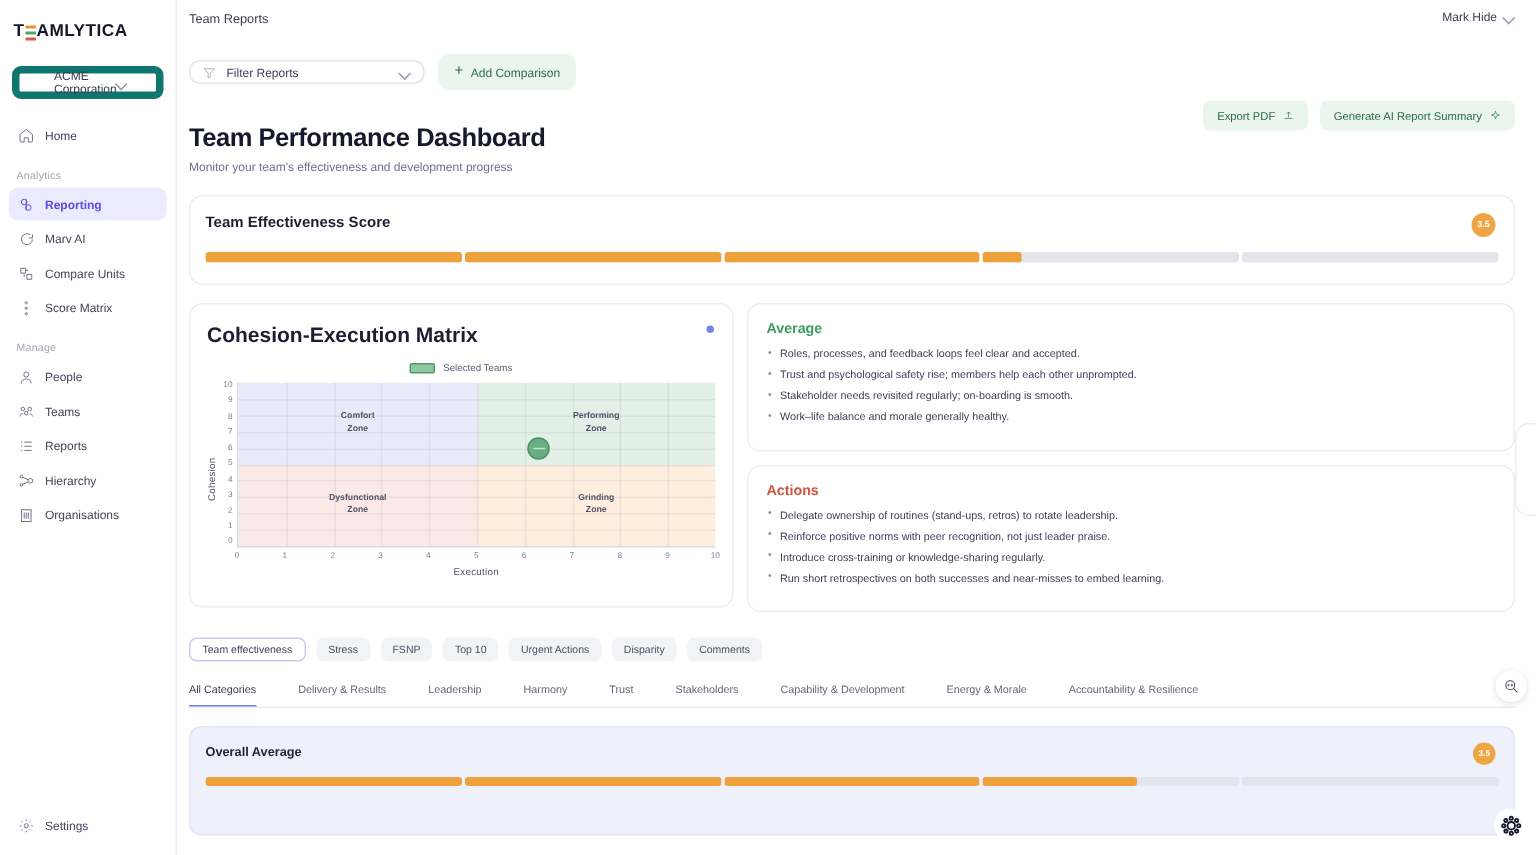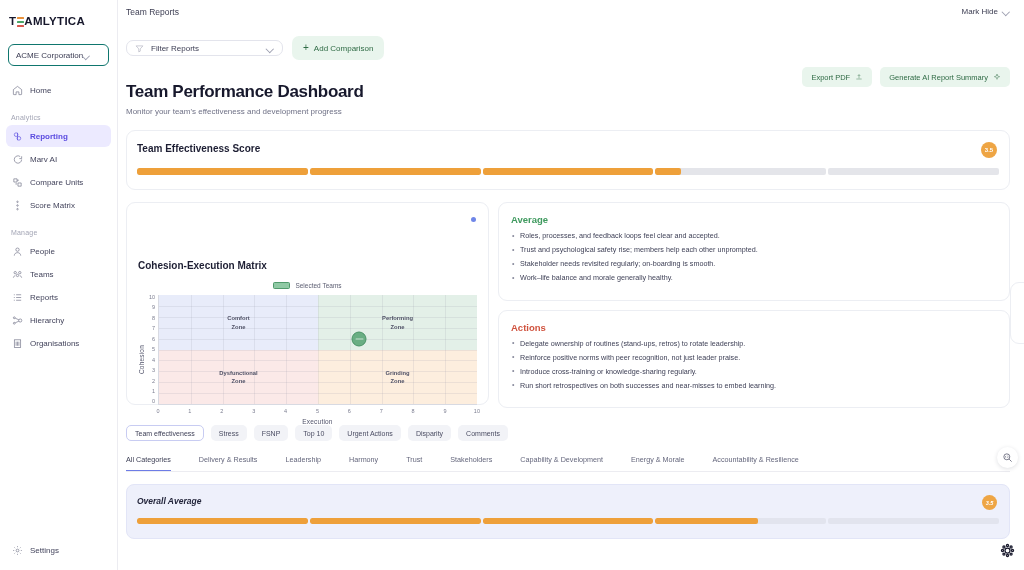--- a/index.html
+++ b/index.html
@@ -34,24 +34,24 @@
     margin: 0 .5px; position: relative; top: 1px;
   }
   .logo-e i { display: block; height: 2px; border-radius: .5px; }
   .logo-e i:nth-child(1){ background:#e8913a; width:7px; }
   .logo-e i:nth-child(2){ background:#4aa568; width:7px; }
   .logo-e i:nth-child(3){ background:#d8584e; width:7px; }
 
   .org-select {
     margin: 14px 8px 0 8px;
     height: 22px;
-    border: 1px solid #0f766e;
+    border: 5px solid #0f766e;
     border-radius: 6px;
     display: flex; align-items: center; 
-    padding: 0 7px;
+    padding: 0 23px;
     background: #fff;
     cursor: pointer;
   }
   .org-select span.t { font-size: 8px; color: #3a3b52; font-weight: 500; }
   .chev { width: 7px; height: 7px; display:inline-block; position: relative; }
   .chev:before{
     content:""; position:absolute; left:0; top:1px;
     width:4.5px; height:4.5px; border-right:1.1px solid #9a9cae; border-bottom:1.1px solid #9a9cae;
     transform: rotate(45deg);
   }
@@ -136,21 +136,21 @@
   .seg-bar { display: flex; gap: 2px; margin-top: 14px; height: 7px; }
   .seg { flex: 1; background: #e4e5ea; border-radius: 2px; overflow: hidden; }
   .seg .fill { height: 100%; background: #eea03a; border-radius: 2px; }
 
   
   .midrow { display: flex; gap: 9px; margin-top: 12px; }
   .chart-card {
     width: 363px; border: 1px solid #eceef3; border-radius: 9px; background: #fff;
     padding: 12px 11px 10px 11px; position: relative; height: 203px;
   }
-  .chart-title { font-size: 10px; font-weight: 700; color: #1d1e33; margin-top: 45px; }
+  .chart-title { font-size: 14px; font-weight: 700; color: #1d1e33; }
   .chart-dot { position: absolute; right: 12px; top: 14px; width: 5px; height: 5px; border-radius: 50%; background: #6f86e8; }
 
   .legend { display: flex; align-items: center; justify-content: center; gap: 5px; margin-top: 11px; }
   .legend-swatch { width: 17px; height: 7px; background: #8fc9a4; border: 1px solid #4f9a6c; border-radius: 1.5px; }
   .legend-label { font-size: 6.5px; color: #5c5e72; }
 
   .plot-wrap { display: flex; margin-top: 6px; }
   .ylabel {
     writing-mode: vertical-rl; transform: rotate(180deg);
     font-size: 6.5px; color: #51536a; align-self: center; margin-right: 2px;
@@ -220,21 +220,21 @@
   .pill.active { background: #fff; border: 1px solid #c8ccf2; }
   .pill.active .lbl { color: #3f4158; }
 
   .tabs { display: flex; gap: 28px; margin-top: 14px; border-bottom: 1px solid #ececf1; }
   .tab { padding-bottom: 6px; cursor: pointer; font-size: 7.2px; color: #64667c; font-weight: 500; }
   .tab.active { color: #3e4056; border-bottom: 1.6px solid #6d7ce6; }
 
   
   .overall {
     margin-top: 12px; background: #eef0fb; border: 1px solid #e2e5f7; border-radius: 8px;
-    padding: 11px 10px 14px 10px; position: relative; font-style: italic;
+    padding: 11px 10px 32px 10px; position: relative;
   }
   .overall-title { font-size: 8.5px; font-weight: 600; color: #22243a; }
   .overall-badge {
     position: absolute; right: 12px; top: 10px;
     width: 15px; height: 15px; border-radius: 50%; background: #eea544;
     color: #fff; font-size: 5.5px; font-weight: 700;
     display: flex; align-items: center; justify-content: center;
   }
   .overall .seg-bar { margin-top: 12px; height: 6px; }
   .overall .seg { background: #e2e4ee; }

